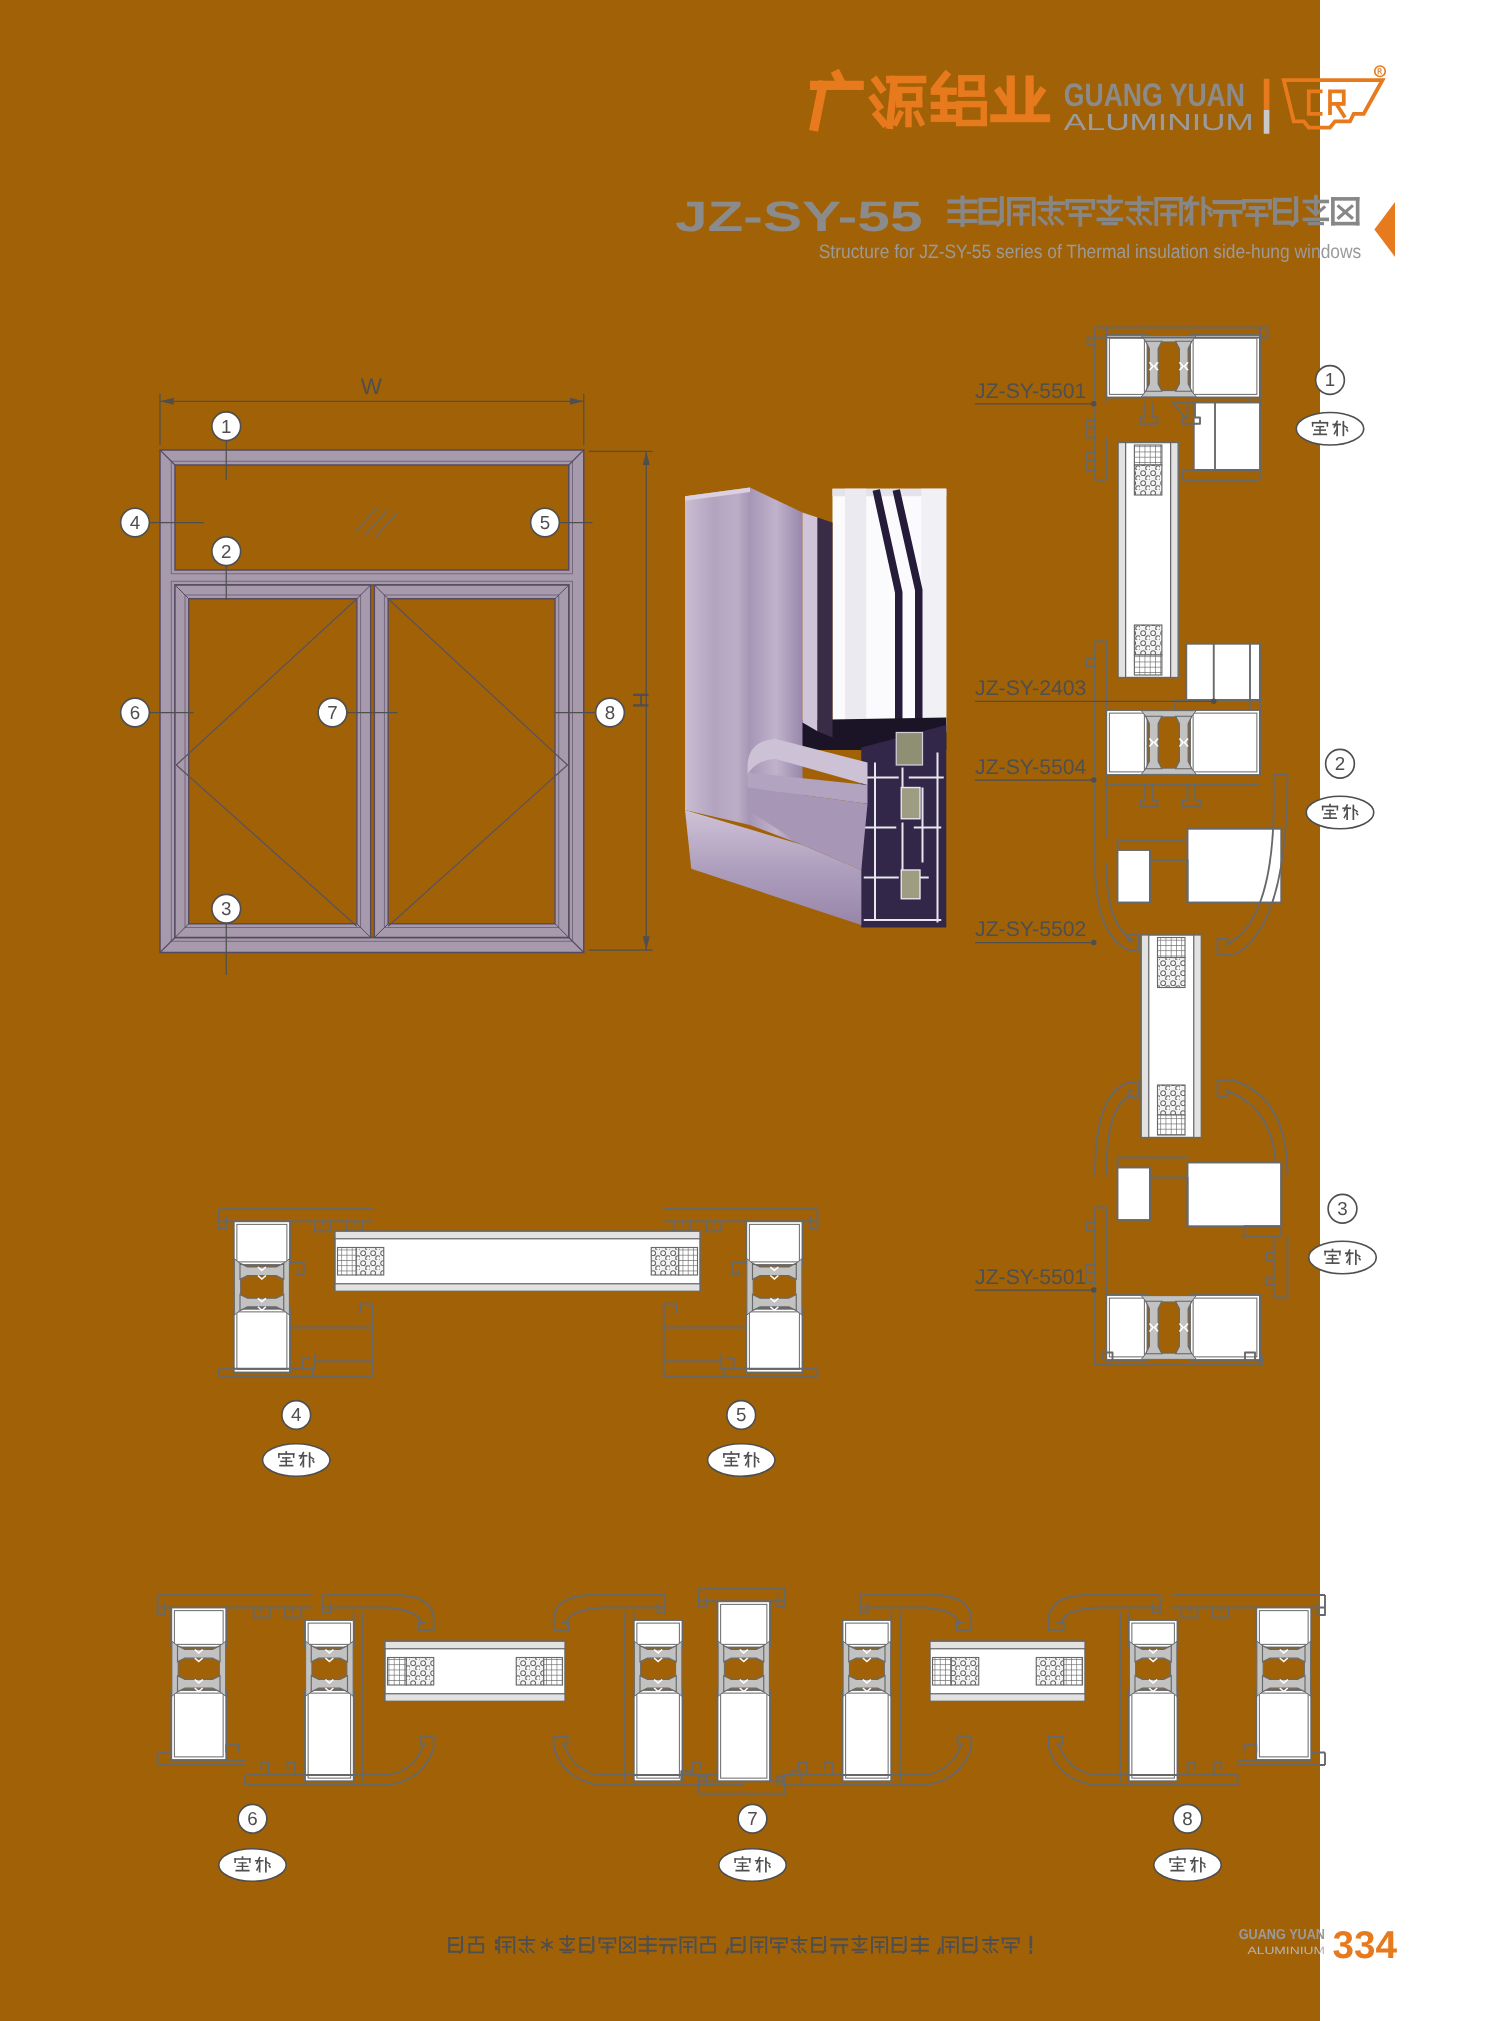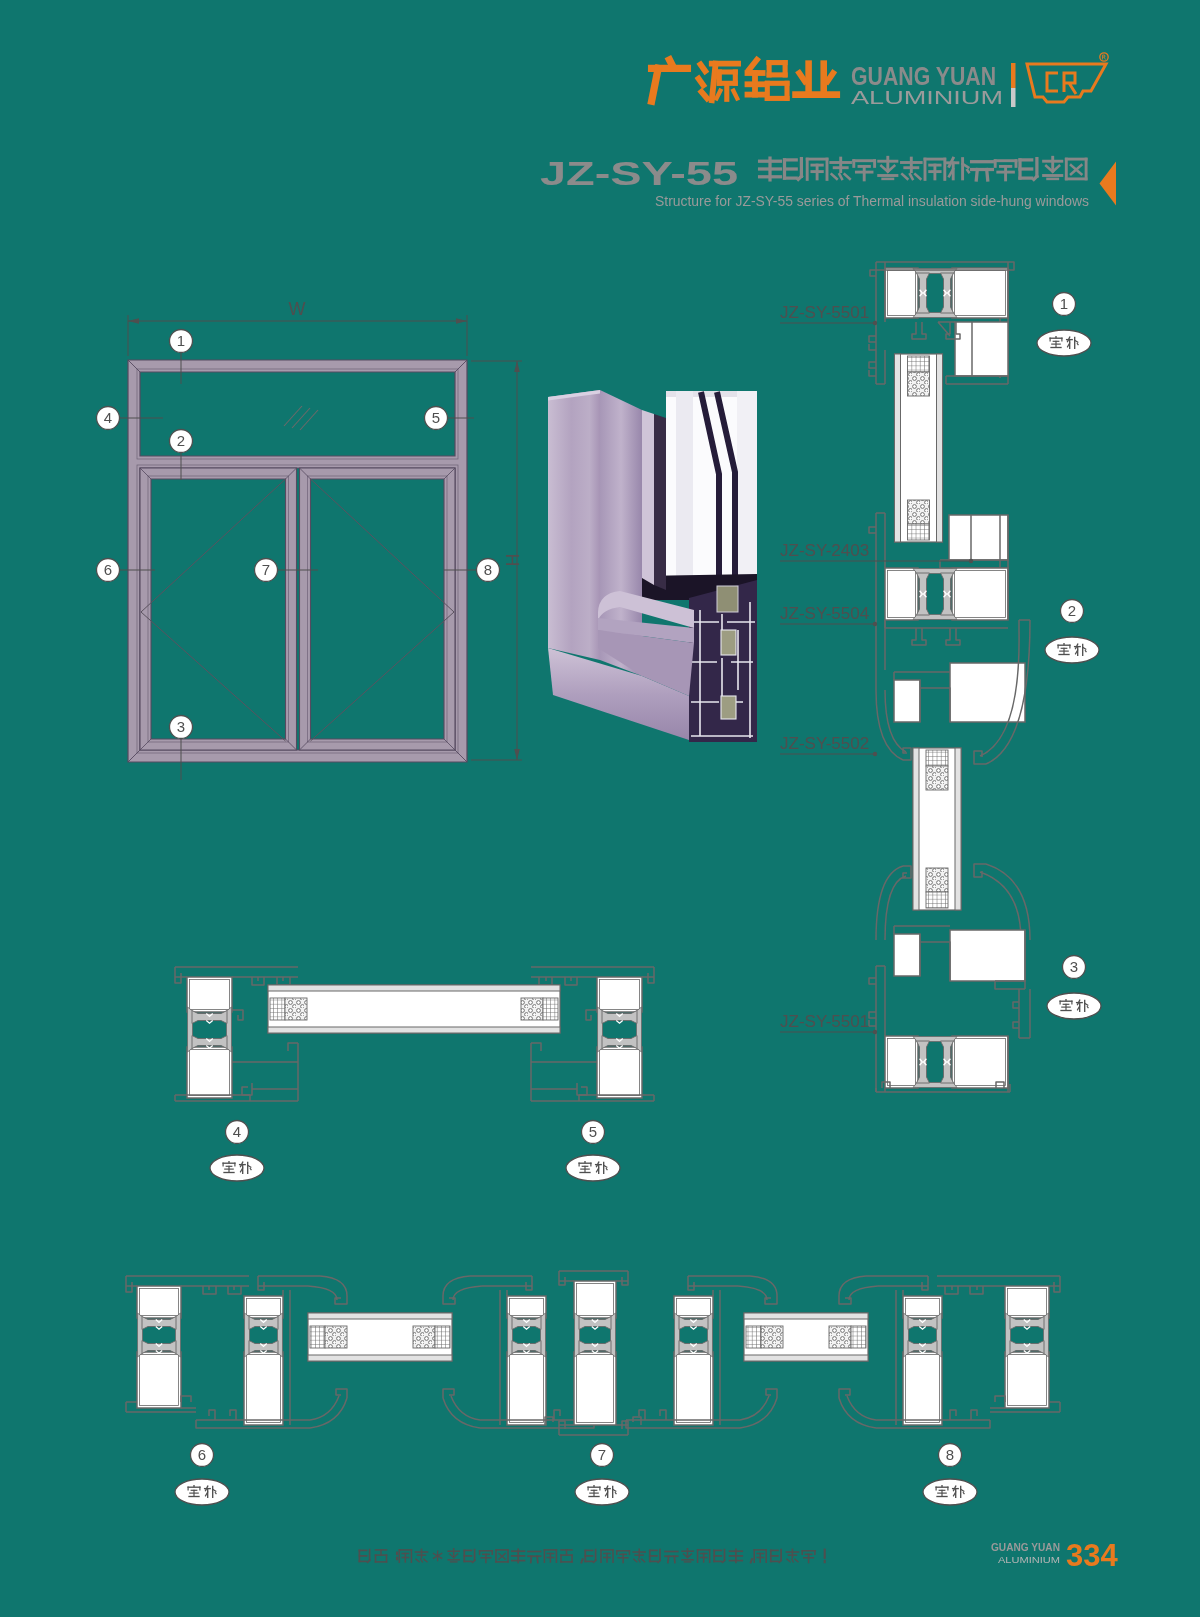--- a/index.html
+++ b/index.html
@@ -1,17 +1,17 @@
 <!DOCTYPE html>
 <html><head><meta charset="utf-8"><style>
 html,body{margin:0;padding:0;background:#fff;width:1200px;height:1617px;overflow:hidden;}
 *{font-family:"Liberation Sans",sans-serif;}
 .abs{position:absolute;}
 </style></head><body>
-<div style="position:relative;width:1200px;height:1617px;background:#0f766e;text-align:center;">
+<div style="position:relative;width:1056px;height:1617px;background:#a16207;text-align:center;">
 <svg class="abs" style="left:0;top:0" width="1200" height="1617" viewBox="0 0 1200 1617">
 <defs>
 <pattern id="hg" width="4.2" height="4.2" patternUnits="userSpaceOnUse">
           <rect width="4.2" height="4.2" fill="#fff"></rect>
           <path d="M0,0H4.2 M0,0V4.2" stroke="#6a6a6a" stroke-width="1"></path>
         </pattern>
 <pattern id="hd" width="8" height="8" patternUnits="userSpaceOnUse">
           <rect width="8" height="8" fill="#f2f2f2"></rect>
           <circle cx="2.5" cy="2.5" r="1.9" fill="#fff" stroke="#666" stroke-width="0.9"></circle>
           <circle cx="6.5" cy="6.5" r="1.9" fill="#fff" stroke="#666" stroke-width="0.9"></circle>

